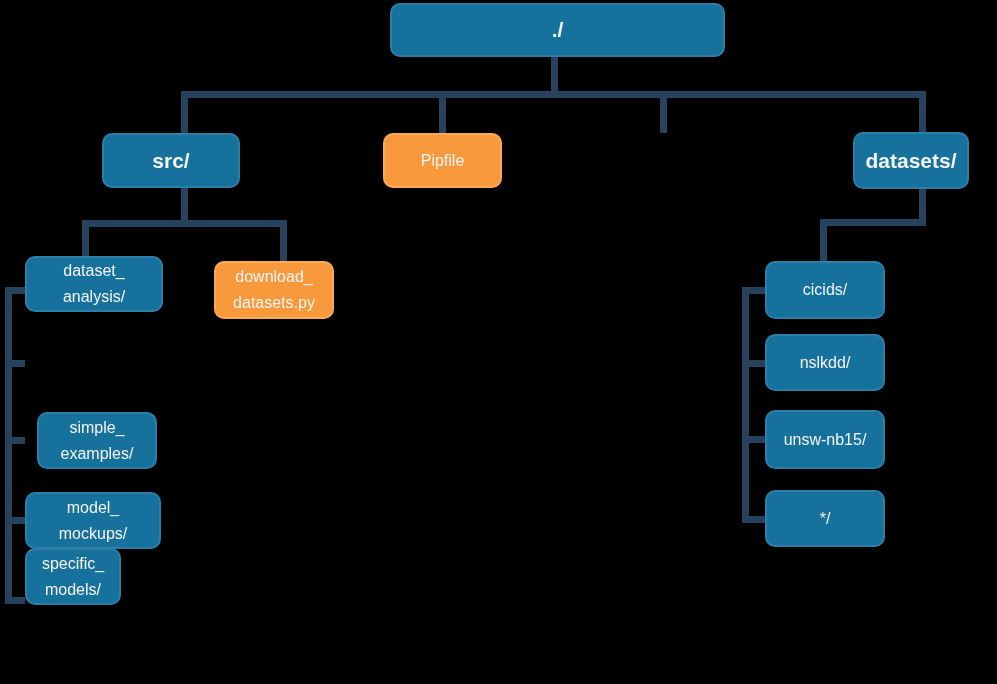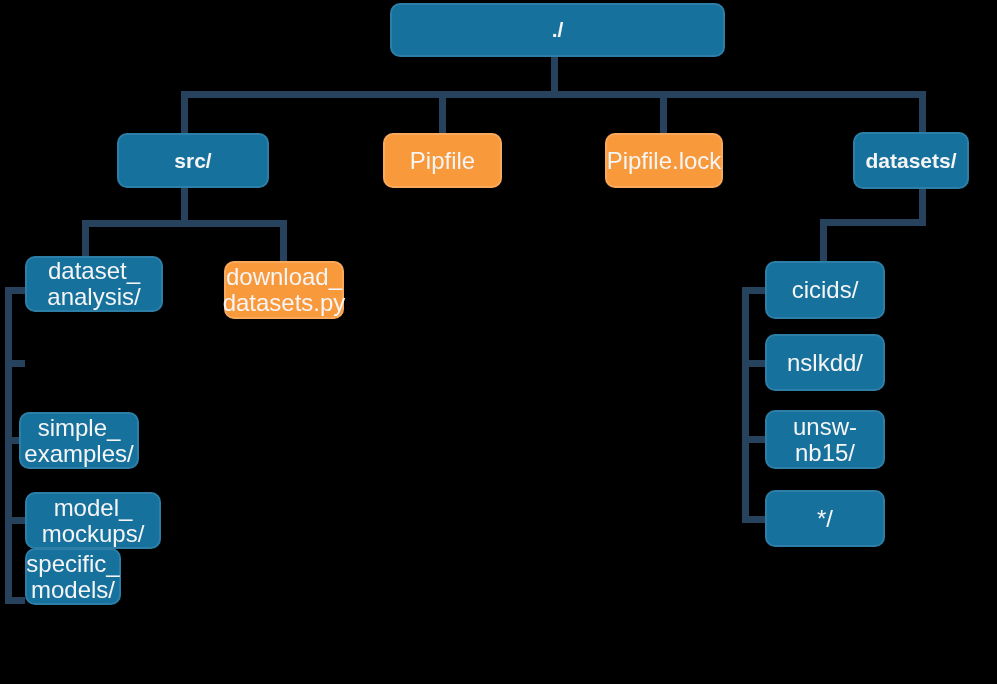--- a/index.html
+++ b/index.html
@@ -10,21 +10,21 @@
     font-family:"Liberation Sans", sans-serif;
     overflow:hidden;
   }
   .seg { position:absolute; background:var(--connector,#27425c); }
   .node {
     position:absolute;
     border-radius:10px;
     display:flex; align-items:center; justify-content:center;
     text-align:center;
     color:var(--text,#f5f5f5);
-    font-size:24px; line-height:26px;
+    font-size:16px; line-height:26px;
     white-space:pre-line;
   }
   .dir  { background:var(--directory-fill,#16719d); box-shadow: inset 0 0 0 2px rgba(255,255,255,0.10); }
   .file { background:var(--file-fill,#f8993c);      box-shadow: inset 0 0 0 2px rgba(255,255,255,0.16); }
   .bold { font-weight:bold; font-size:21px; }
 </style>
 </head>
 <body>
 
 <div class="stage">
@@ -53,35 +53,34 @@
   <div class="seg" style="left:820px;top:222px;width:7px;height:40px"></div>
 
   <div class="seg" style="left:742px;top:287px;width:7px;height:236px"></div>
   <div class="seg" style="left:742px;top:287px;width:23px;height:7px"></div>
   <div class="seg" style="left:742px;top:360px;width:23px;height:7px"></div>
   <div class="seg" style="left:742px;top:436px;width:23px;height:7px"></div>
   <div class="seg" style="left:742px;top:516px;width:23px;height:7px"></div>
 
   <div class="node dir bold" style="left:390px;top:3px;width:335px;height:54px">./</div>
 
-  <div class="node dir bold" style="left:117px;top:133px;width:152px;height:55px">src/</div>
+  <div class="node dir bold" style="left:102px;top:133px;width:138px;height:55px">src/</div>
   <div class="node file" style="left:383px;top:133px;width:119px;height:55px">Pipfile</div>
-  <div class="node file" style="left:605px;top:133px;width:118px;height:55px">Pipfile.lock</div>
   <div class="node dir bold" style="left:853px;top:132px;width:116px;height:57px">datasets/</div>
 
   <div class="node dir" style="left:25px;top:256px;width:138px;height:56px">dataset_
 analysis/</div>
-  <div class="node dir" style="left:19px;top:412px;width:120px;height:57px">simple_
+  <div class="node dir" style="left:37px;top:412px;width:120px;height:57px">simple_
 examples/</div>
   <div class="node dir" style="left:25px;top:492px;width:136px;height:57px">model_
 mockups/</div>
   <div class="node dir" style="left:25px;top:548px;width:96px;height:57px">specific_
 models/</div>
 
-  <div class="node file" style="left:224px;top:261px;width:120px;height:58px">download_
+  <div class="node file" style="left:214px;top:261px;width:120px;height:58px">download_
 datasets.py</div>
 
   <div class="node dir" style="left:765px;top:334px;width:120px;height:57px">nslkdd/</div>
   <div class="node dir" style="left:765px;top:261px;width:120px;height:58px">cicids/</div>
   <div class="node dir" style="left:765px;top:410px;width:120px;height:59px">unsw-nb15/</div>
   <div class="node dir" style="left:765px;top:490px;width:120px;height:57px">*/</div>
 
 </div>
 
 </body></html>

